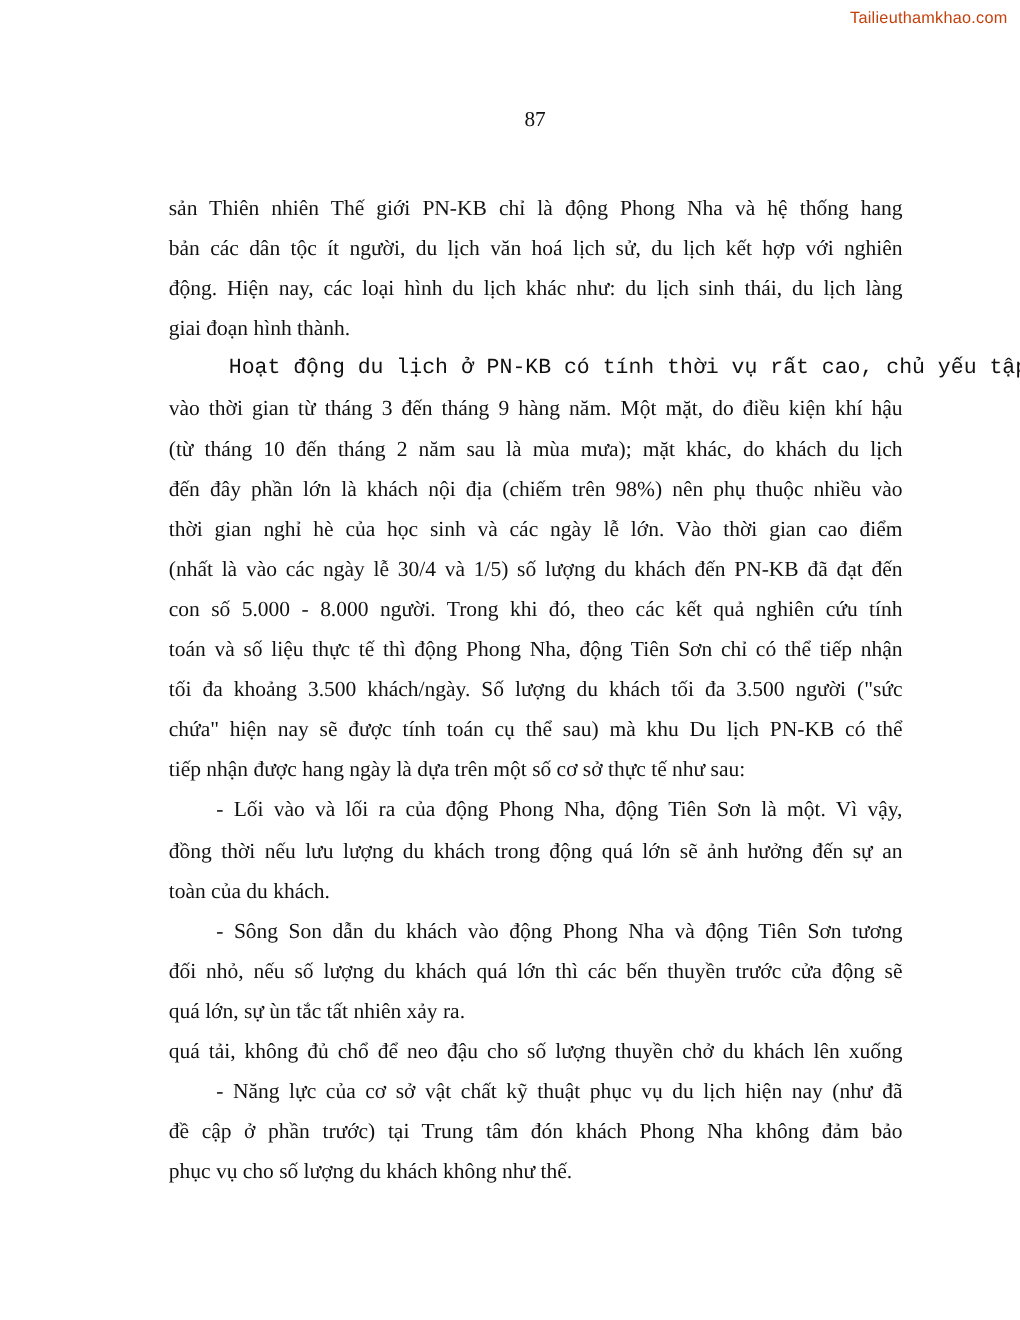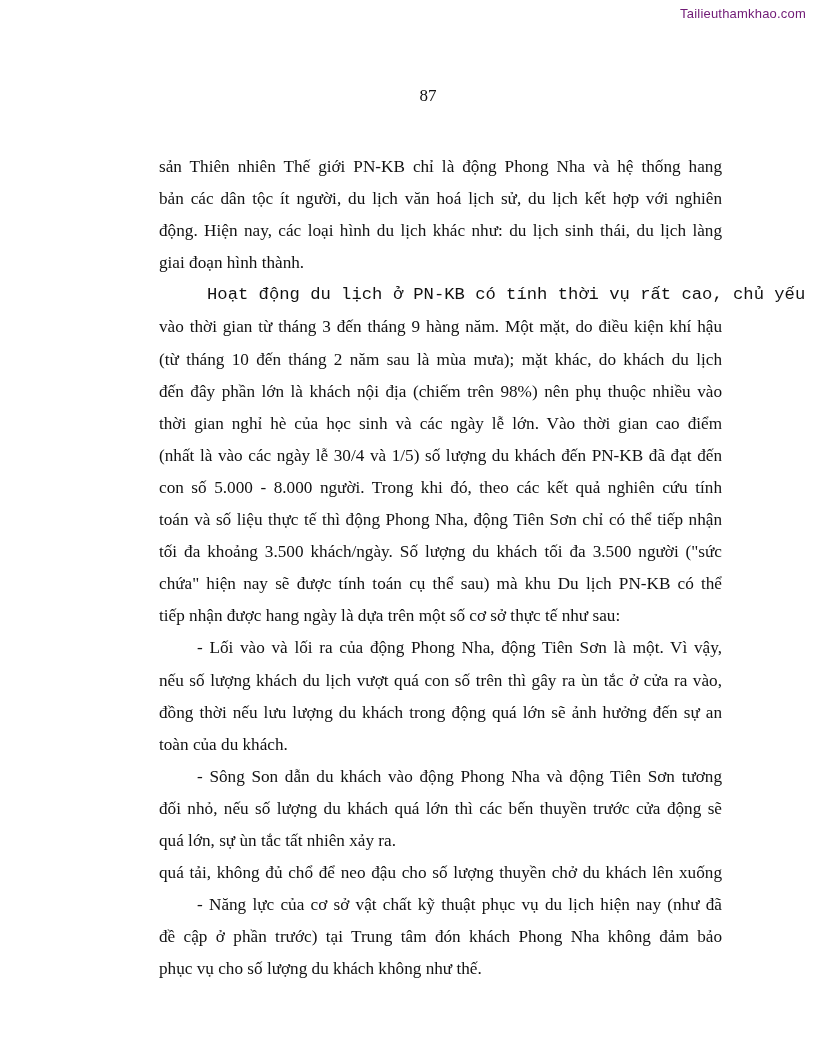--- a/index.html
+++ b/index.html
@@ -1,24 +1,24 @@
 <!DOCTYPE html>
 <html><head>
 <meta charset="utf-8">
 <style>
   html, body { margin:0; padding:0; background:#ffffff; }
   body { width:816px; height:1056px; position:relative; overflow:hidden;
          font-family:"Liberation Serif", serif; color:#111; }
   .watermark { position:absolute; top:6px; right:10px; font-family:"Liberation Sans", sans-serif;
-               font-size:13px; color:#701a75; letter-spacing:0.2px; }
+               font-size:13px; color:#c2410c; letter-spacing:0.2px; }
   .page-number { position:absolute; top:86px; left:0; width:856px; text-align:center;
                  font-size:17px; }
   .body-text { position:absolute; left:135px; top:151px; width:587px; font-size:17.2px; }
   .line { height:32.1px; line-height:32.1px; white-space:nowrap; text-align:justify;
-          text-align-last:justify;margin-left:24px; }
+          text-align-last:justify; }
   .line.last { text-align-last:left; }
   .line.indent { padding-left:48px;font-family:Liberation Mono, monospace; }
   .line.indent-sm { padding-left:38px; }
 </style>
 </head>
 <body>
 
 <div class="watermark">Tailieuthamkhao.com</div>
 <div class="page-number">87</div>
 
@@ -40,21 +40,20 @@
     <div class="line">(nhất là vào các ngày lễ 30/4 và 1/5) số lượng du khách đến PN-KB đã đạt đến</div>
     <div class="line">con số 5.000 - 8.000 người. Trong khi đó, theo các kết quả nghiên cứu tính</div>
     <div class="line">toán và số liệu thực tế thì động Phong Nha, động Tiên Sơn chỉ có thể tiếp nhận</div>
     <div class="line">tối đa khoảng 3.500 khách/ngày. Số lượng du khách tối đa 3.500 người ("sức</div>
     <div class="line">chứa" hiện nay sẽ được tính toán cụ thể sau) mà khu Du lịch PN-KB có thể</div>
     <div class="line last">tiếp nhận được hang ngày là dựa trên một số cơ sở thực tế như sau:</div>
   </div>
 
   <div>
     <div class="line indent-sm">- Lối vào và lối ra của động Phong Nha, động Tiên Sơn là một. Vì vậy,</div>
-    <div class="line">nếu số lượng khách du lịch vượt quá con số trên thì gây ra ùn tắc ở cửa ra vào,</div>
     <div class="line">đồng thời nếu lưu lượng du khách trong động quá lớn sẽ ảnh hưởng đến sự an</div>
     <div class="line last">toàn của du khách.</div>
   </div>
 
   <div>
     <div class="line indent-sm">- Sông Son dẫn du khách vào động Phong Nha và động Tiên Sơn tương</div>
     <div class="line">đối nhỏ, nếu số lượng du khách quá lớn thì các bến thuyền trước cửa động sẽ</div>
     <div class="line last">quá lớn, sự ùn tắc tất nhiên xảy ra.</div>
     <div class="line">quá tải, không đủ chổ để neo đậu cho số lượng thuyền chở du khách lên xuống</div>
   </div>

